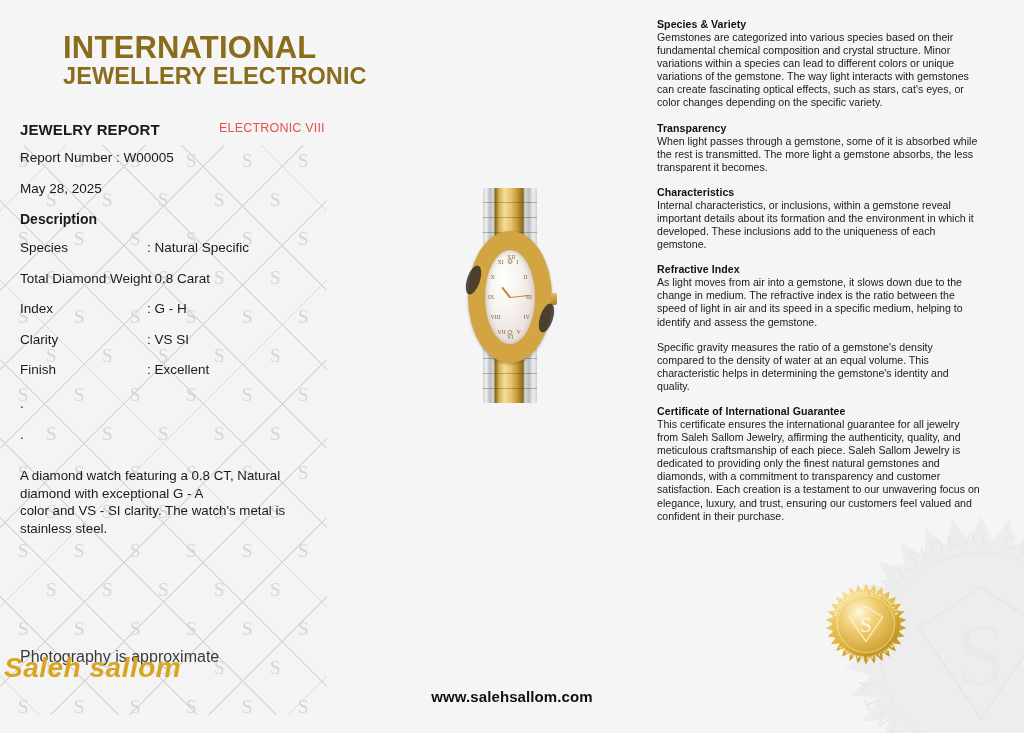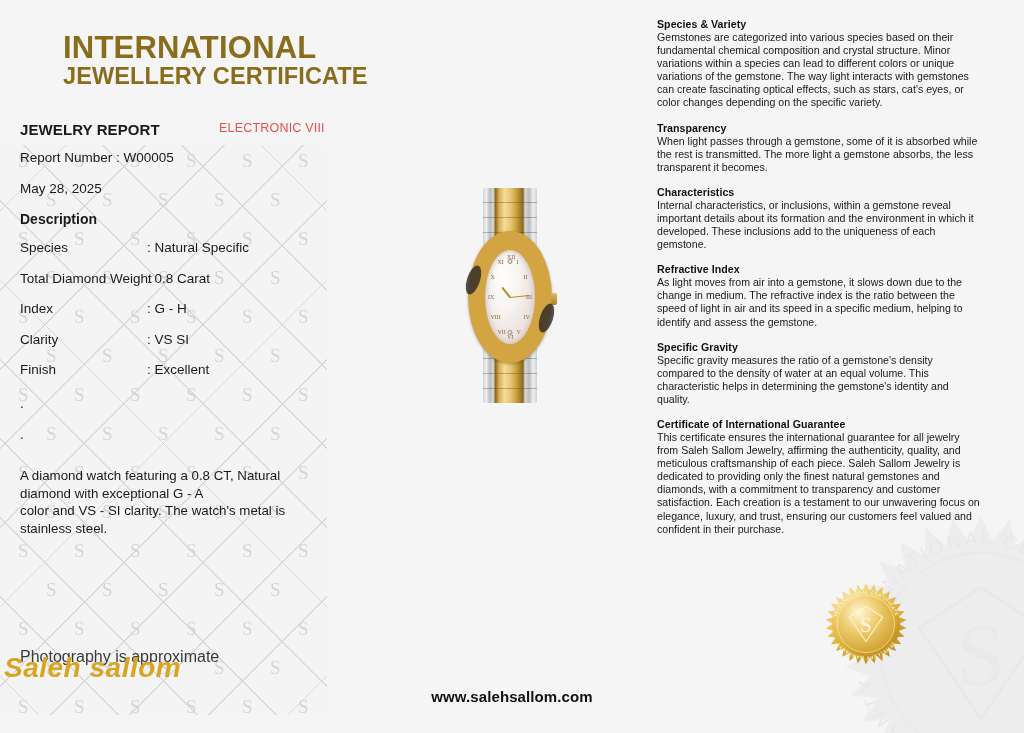--- a/index.html
+++ b/index.html
@@ -250,21 +250,21 @@
       <span style="left: 18px; top: 552px;">S</span>
       <span style="left: 74px; top: 552px;">S</span>
       <span style="left: 130px; top: 552px;">S</span>
       <span style="left: 186px; top: 552px;">S</span>
       <span style="left: 242px; top: 552px;">S</span>
       <span style="left: 298px; top: 552px;">S</span>
     </div>
 
   <div id="hdr">
     <div class="l1" style="color: rgb(138, 109, 28);">INTERNATIONAL</div>
-    <div class="l2" style="color: rgb(138, 109, 28);">JEWELLERY CERTIFICATE</div>
+    <div class="l2" style="color: rgb(138, 109, 28);">JEWELLERY ELECTRONIC</div>
   </div>
 
   <div class="lc" id="jr-title">JEWELRY REPORT</div>
   <div id="elec" style="color: rgb(232, 80, 74);">ELECTRONIC VIII</div>
 
   <div class="lc" id="rep-num">
     <span>Report Number</span>
     <span>:</span>
     <span>W00005</span>
   </div>
@@ -343,21 +343,20 @@
 
   <div id="rc">
       <h3>Species &amp; Variety</h3>
       <p>Gemstones are categorized into various species based on their fundamental chemical composition and crystal structure. Minor variations within a species can lead to different colors or unique variations of the gemstone. The way light interacts with gemstones can create fascinating optical effects, such as stars, cat's eyes, or color changes depending on the specific variety.</p>
       <h3>Transparency</h3>
       <p>When light passes through a gemstone, some of it is absorbed while the rest is transmitted. The more light a gemstone absorbs, the less transparent it becomes.</p>
       <h3>Characteristics</h3>
       <p>Internal characteristics, or inclusions, within a gemstone reveal important details about its formation and the environment in which it developed. These inclusions add to the uniqueness of each gemstone.</p>
       <h3>Refractive Index</h3>
       <p>As light moves from air into a gemstone, it slows down due to the change in medium. The refractive index is the ratio between the speed of light in air and its speed in a specific medium, helping to identify and assess the gemstone.</p>
-      <h3>Specific Gravity</h3>
       <p>Specific gravity measures the ratio of a gemstone's density compared to the density of water at an equal volume. This characteristic helps in determining the gemstone's identity and quality.</p>
       <h3>Certificate of International Guarantee</h3>
       <p>This certificate ensures the international guarantee for all jewelry from Saleh Sallom Jewelry, affirming the authenticity, quality, and meticulous craftsmanship of each piece. Saleh Sallom Jewelry is dedicated to providing only the finest natural gemstones and diamonds, with a commitment to transparency and customer satisfaction. Each creation is a testament to our unwavering focus on elegance, luxury, and trust, ensuring our customers feel valued and confident in their purchase.</p>
     </div>
 
   <svg id="wm-seal" viewBox="0 0 300 300">
     <defs>
       <path id="wmTop" d="M 150,150 m -112,0 a 112,112 0 0 1 224,0" fill="none"></path>
       <path id="wmBot" d="M 150,150 m 116,0 a 116,116 0 0 1 -232,0" fill="none"></path>
     </defs>

